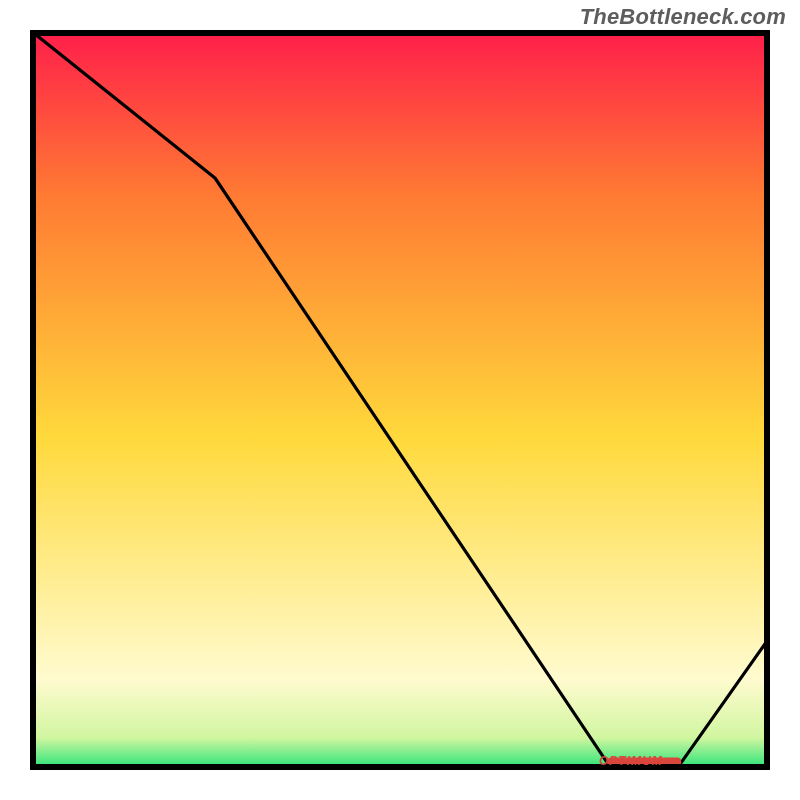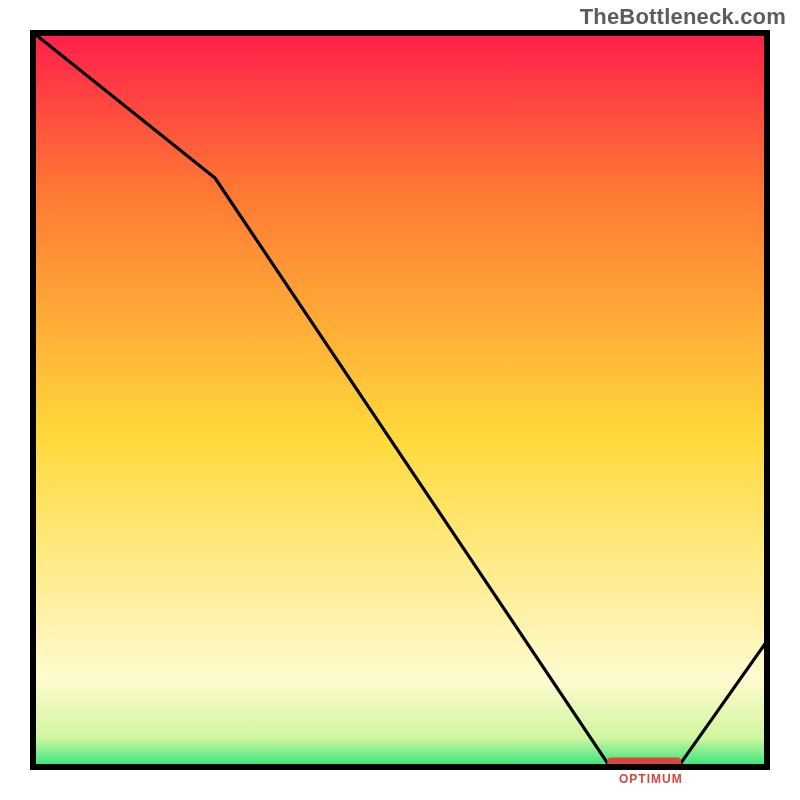--- a/index.html
+++ b/index.html
@@ -8,20 +8,21 @@
     width: 800px;
     height: 800px;
     background: #ffffff;
     font-family: Arial, Helvetica, sans-serif;
     overflow: hidden;
   }
   .stage {
     position: relative;
     width: 800px;
     height: 576px;
+    font-style: italic;
   }
   .watermark {
     position: absolute;
     top: 4px;
     right: 14px;
     font-size: 22px;
     font-weight: 600;
     color: #5d5d5d;
     letter-spacing: 0.2px;
     z-index: 3;
@@ -84,15 +85,15 @@
   <rect x="33" y="33" width="734" height="734" fill="url(#bg-grad)"></rect>
 
   <g clip-path="url(#plot-clip)">
     <path fill="none" stroke="#000" stroke-width="3.2" stroke-linejoin="round" stroke-linecap="round" d="M30.0 30.0 L215.0 178.0 L607.2 762.6 L681.2 762.6 L770.0 636.8"></path>
     <rect fill="#d9463b" rx="4" ry="4" x="607.2" y="757.6" width="74.0" height="10"></rect>
   </g>
 </svg>
 
 <div class="border-frame"></div>
 
-<div class="optimum-label" style="left: 619px; top: 753.6px; margin-top: 18px;">OPTIMUM</div>
+<div class="optimum-label" style="left: 599px; top: 753.6px;">OPTIMUM</div>
 
 </div>
 
 </body></html>

